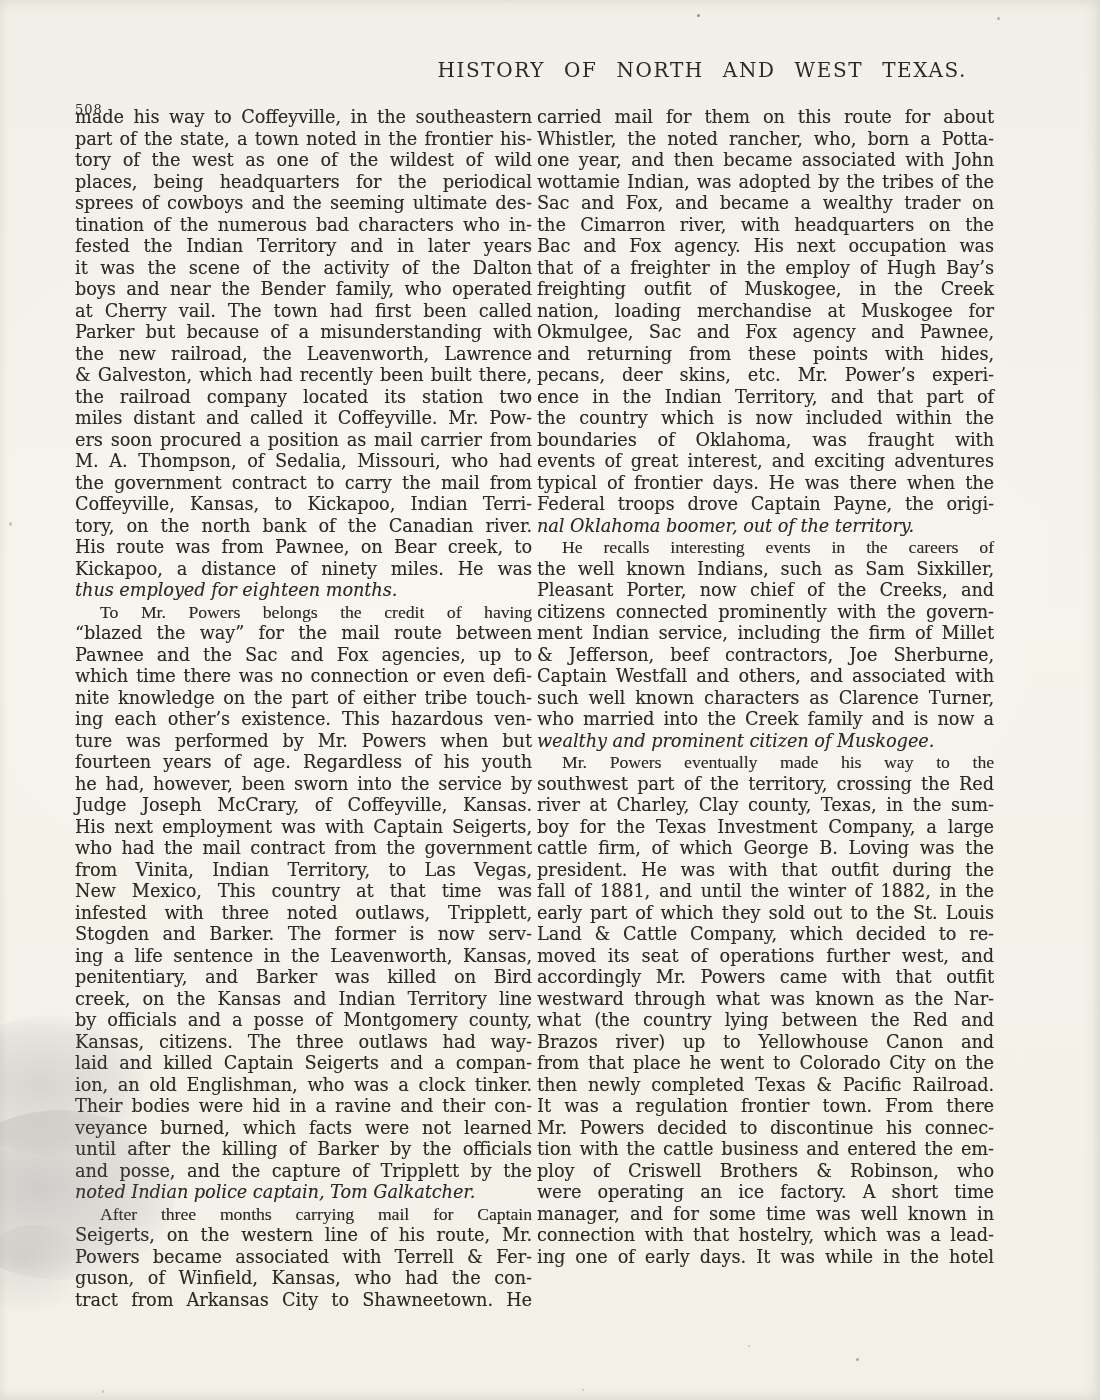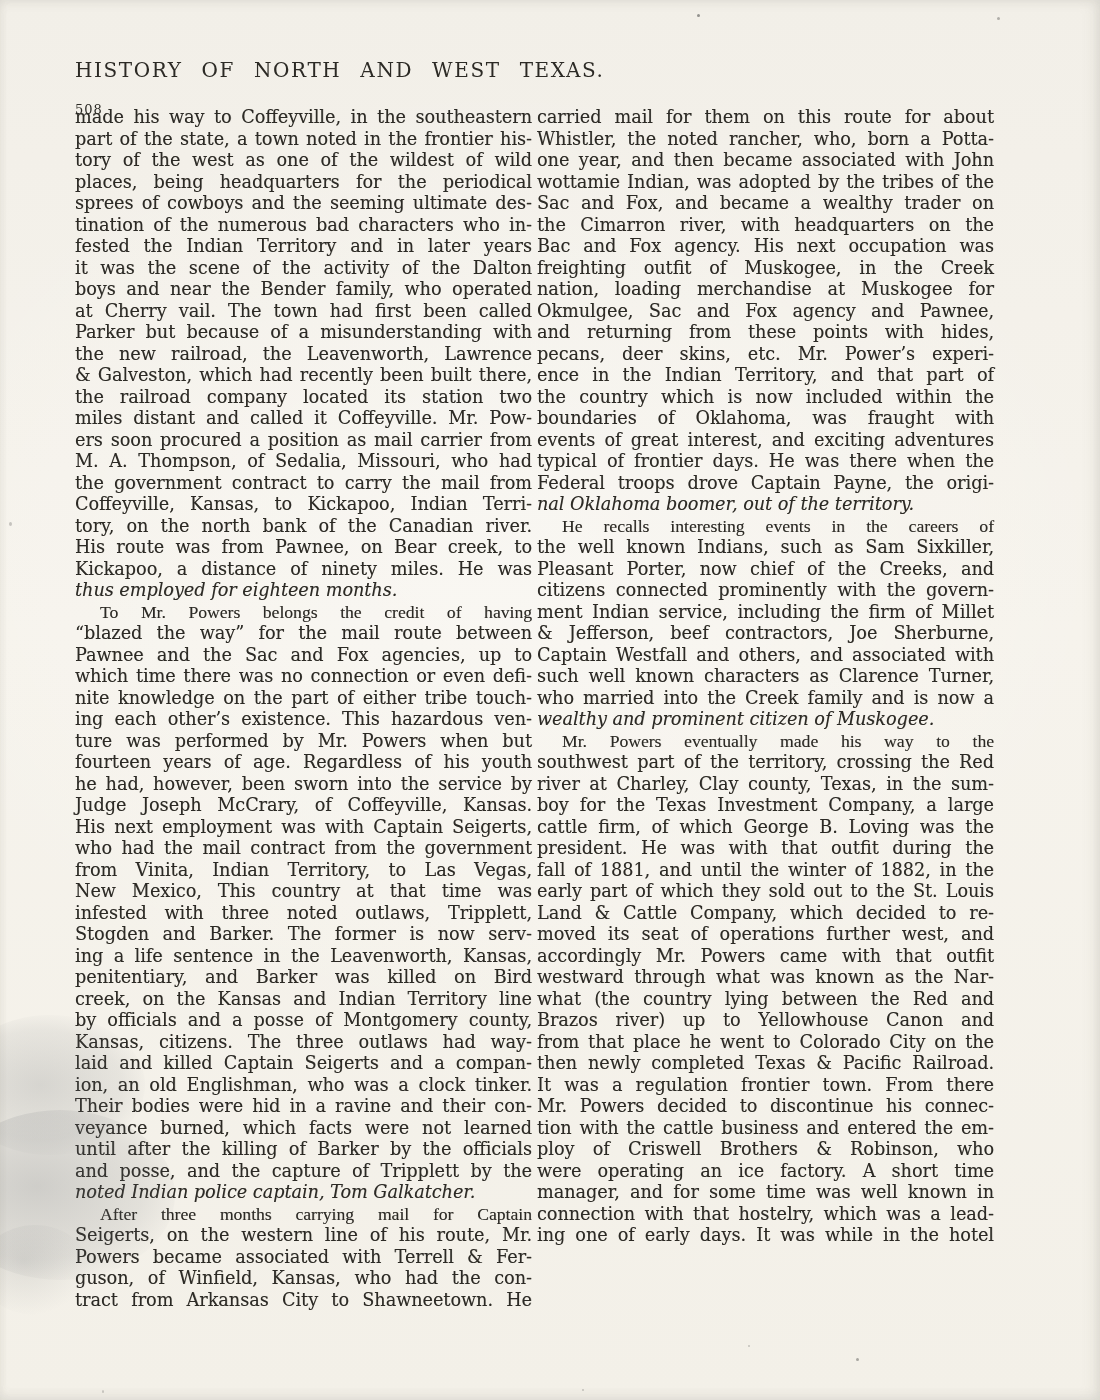--- a/index.html
+++ b/index.html
@@ -32,21 +32,21 @@
     top: 14px;
     font-size: 13px;
     letter-spacing: 1px;
     margin-top: 30px;
   }
   .header-title {
     position: absolute;
     left: 0;
     right: 53px;
     top: 0;
-    text-align: left;
+    text-align: right;
     font-size: 20px;
     letter-spacing: 1.6px;
     word-spacing: 11px;
     white-space: nowrap;
   }
   .columns {
     position: absolute;
     top: 107px;
     left: 75px;
     width: 936px;
@@ -183,20 +183,21 @@
       </div>
     <div class="column">
         <div class="para">
           <div class="line">carried mail for them on this route for about</div>
           <div class="line">Whistler, the noted rancher, who, born a Potta-</div>
           <div class="line">one year, and then became associated with John</div>
           <div class="line">wottamie Indian, was adopted by the tribes of the</div>
           <div class="line">Sac and Fox, and became a wealthy trader on</div>
           <div class="line">the Cimarron river, with headquarters on the</div>
           <div class="line">Bac and Fox agency.  His next occupation was</div>
+          <div class="line">that of a freighter in the employ of Hugh Bay’s</div>
           <div class="line">freighting outfit of Muskogee, in the Creek</div>
           <div class="line">nation, loading merchandise at Muskogee for</div>
           <div class="line">Okmulgee, Sac and Fox agency and Pawnee,</div>
           <div class="line">and returning from these points with hides,</div>
           <div class="line">pecans, deer skins, etc.  Mr. Power’s experi-</div>
           <div class="line">ence in the Indian Territory, and that part of</div>
           <div class="line">the country which is now included within the</div>
           <div class="line">boundaries of Oklahoma, was fraught with</div>
           <div class="line">events of great interest, and exciting adventures</div>
           <div class="line">typical of frontier days.  He was there when the</div>

